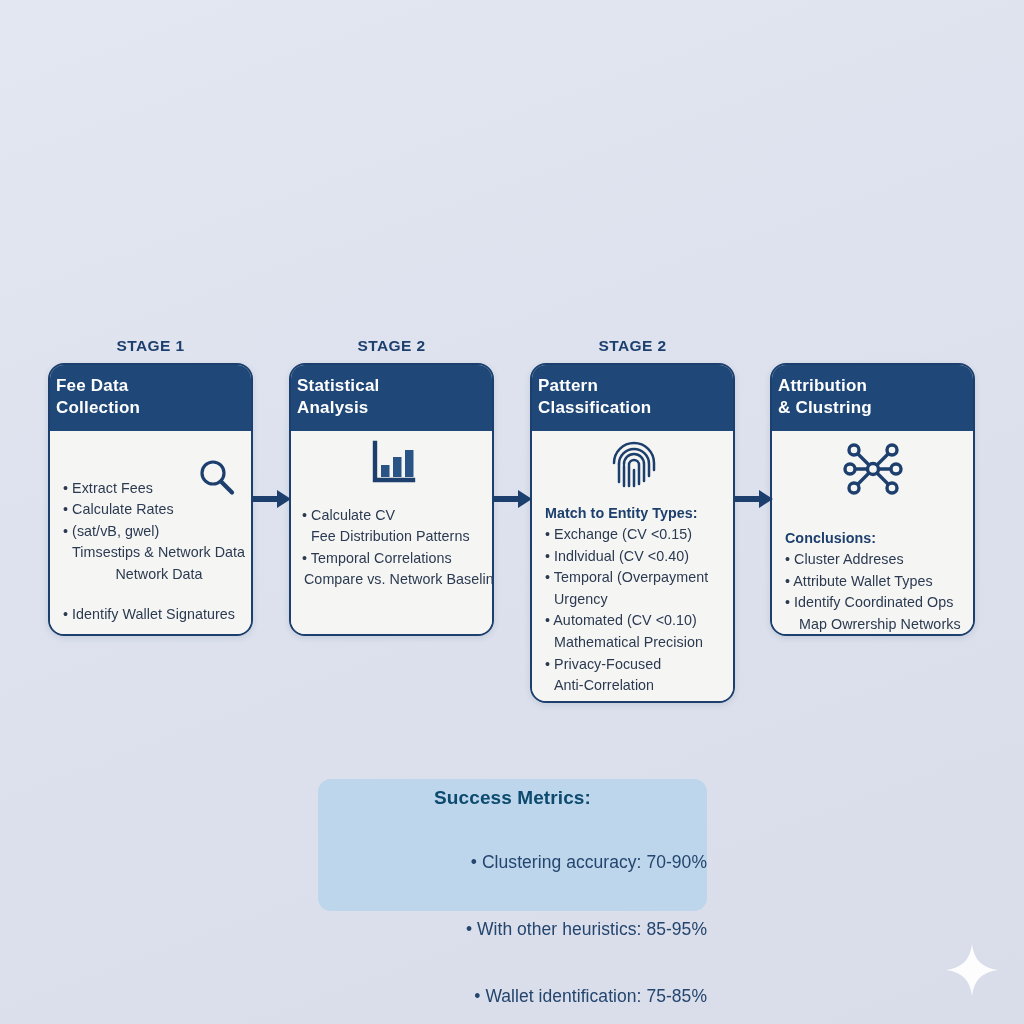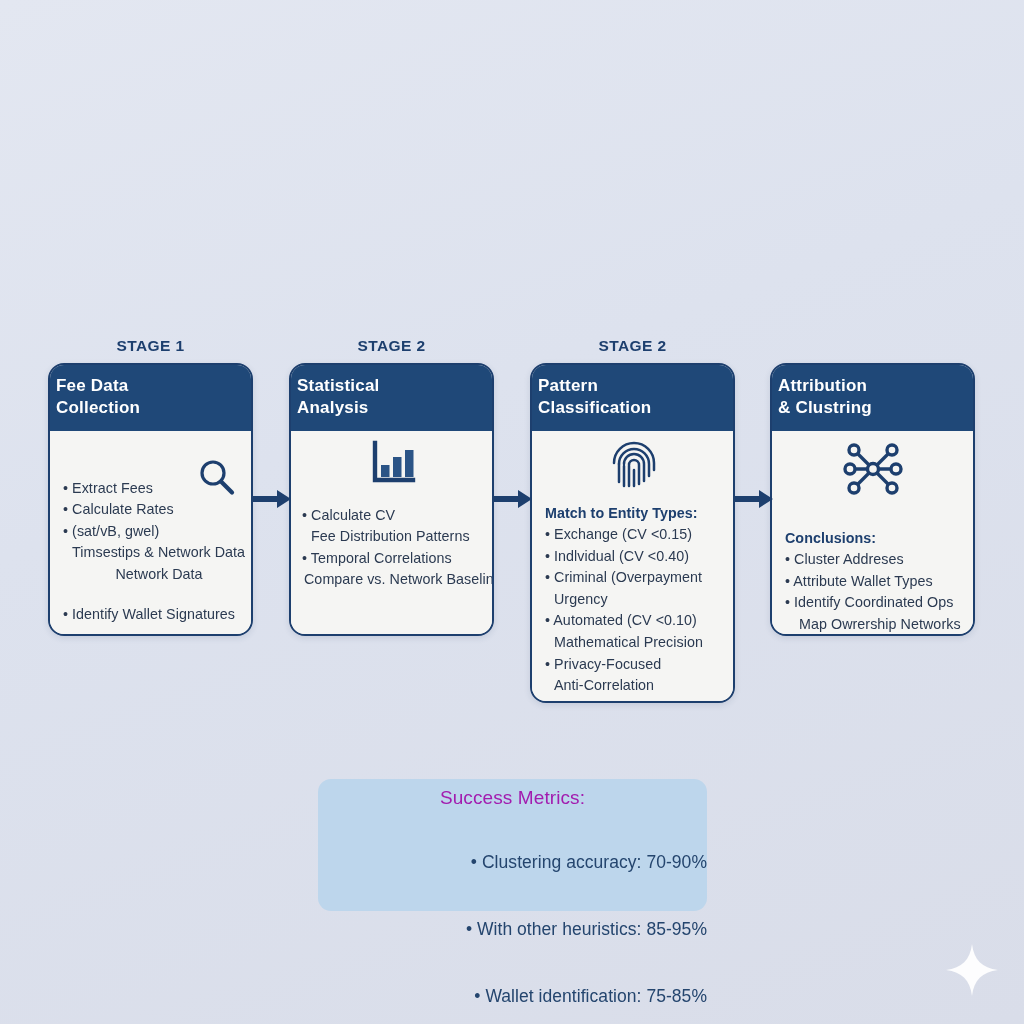--- a/index.html
+++ b/index.html
@@ -103,22 +103,22 @@
     width: 389px;
     height: 132px;
     background: #bdd6ec;
     border-radius: 13px;
     box-sizing: border-box;
     padding-top: 8px;
   }
   #metrics .m-title {
     text-align: center;
     font-size: 19px;
-    font-weight: normal;
-    color: #a21caf;
+    font-weight: bold;
+    color: #0c4a6e;
     letter-spacing: 0.1px;
     margin-bottom: 11px;
   }
   #metrics .m-item {
     text-align: right;
     font-size: 17.5px;
     font-weight: normal;
     color: #24456e;
     line-height: 27px;
     letter-spacing: 0.05px;
@@ -208,21 +208,21 @@
             <path d="M13 30 L13 50"></path>
             <path d="M18 30 L18 50"></path>
             <path d="M23 34 L23 50"></path>
           </g>
         </svg>
       </span>
       <div class="txt" style="left:13px; top:72px; width:192px;">
         <div class="head-line">Match to Entity Types:</div>
         <div class="bullet-line">• Exchange (CV &lt;0.15)</div>
         <div class="bullet-line">• Indlvidual (CV &lt;0.40)</div>
-        <div class="bullet-line">• Criminal (Overpayment</div>
+        <div class="bullet-line">• Temporal (Overpayment</div>
         <div class="sub-line" style="padding-left:9px;">Urgency</div>
         <div class="bullet-line">• Automated (CV &lt;0.10)</div>
         <div class="sub-line" style="padding-left:9px;">Mathematical Precision</div>
         <div class="bullet-line">• Privacy-Focused</div>
         <div class="sub-line" style="padding-left:9px;">Anti-Correlation</div>
       </div>
     </div>
   </div>
 
   <div class="card" id="card4" style="left:770px; top:363px; width:205px; height:273px;">

